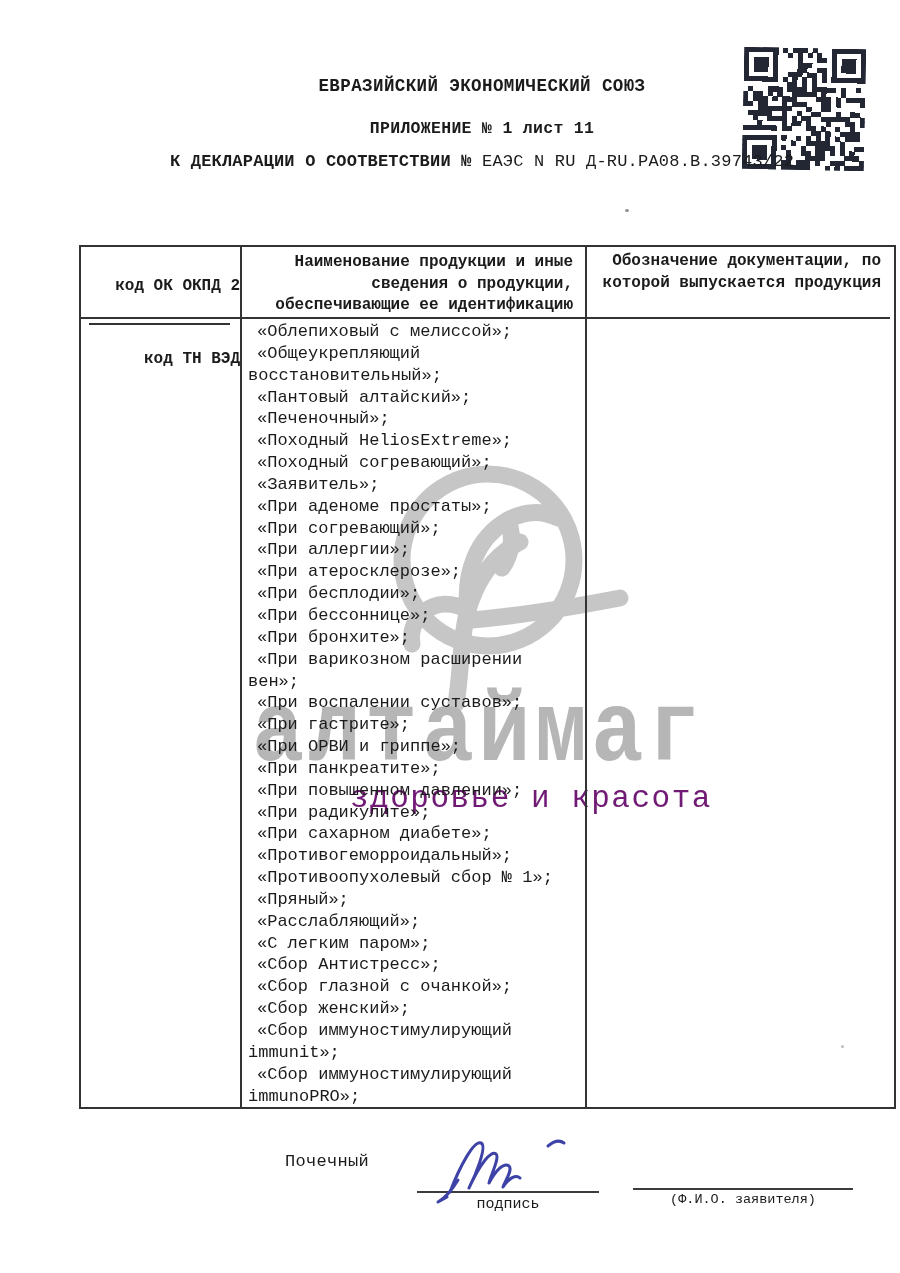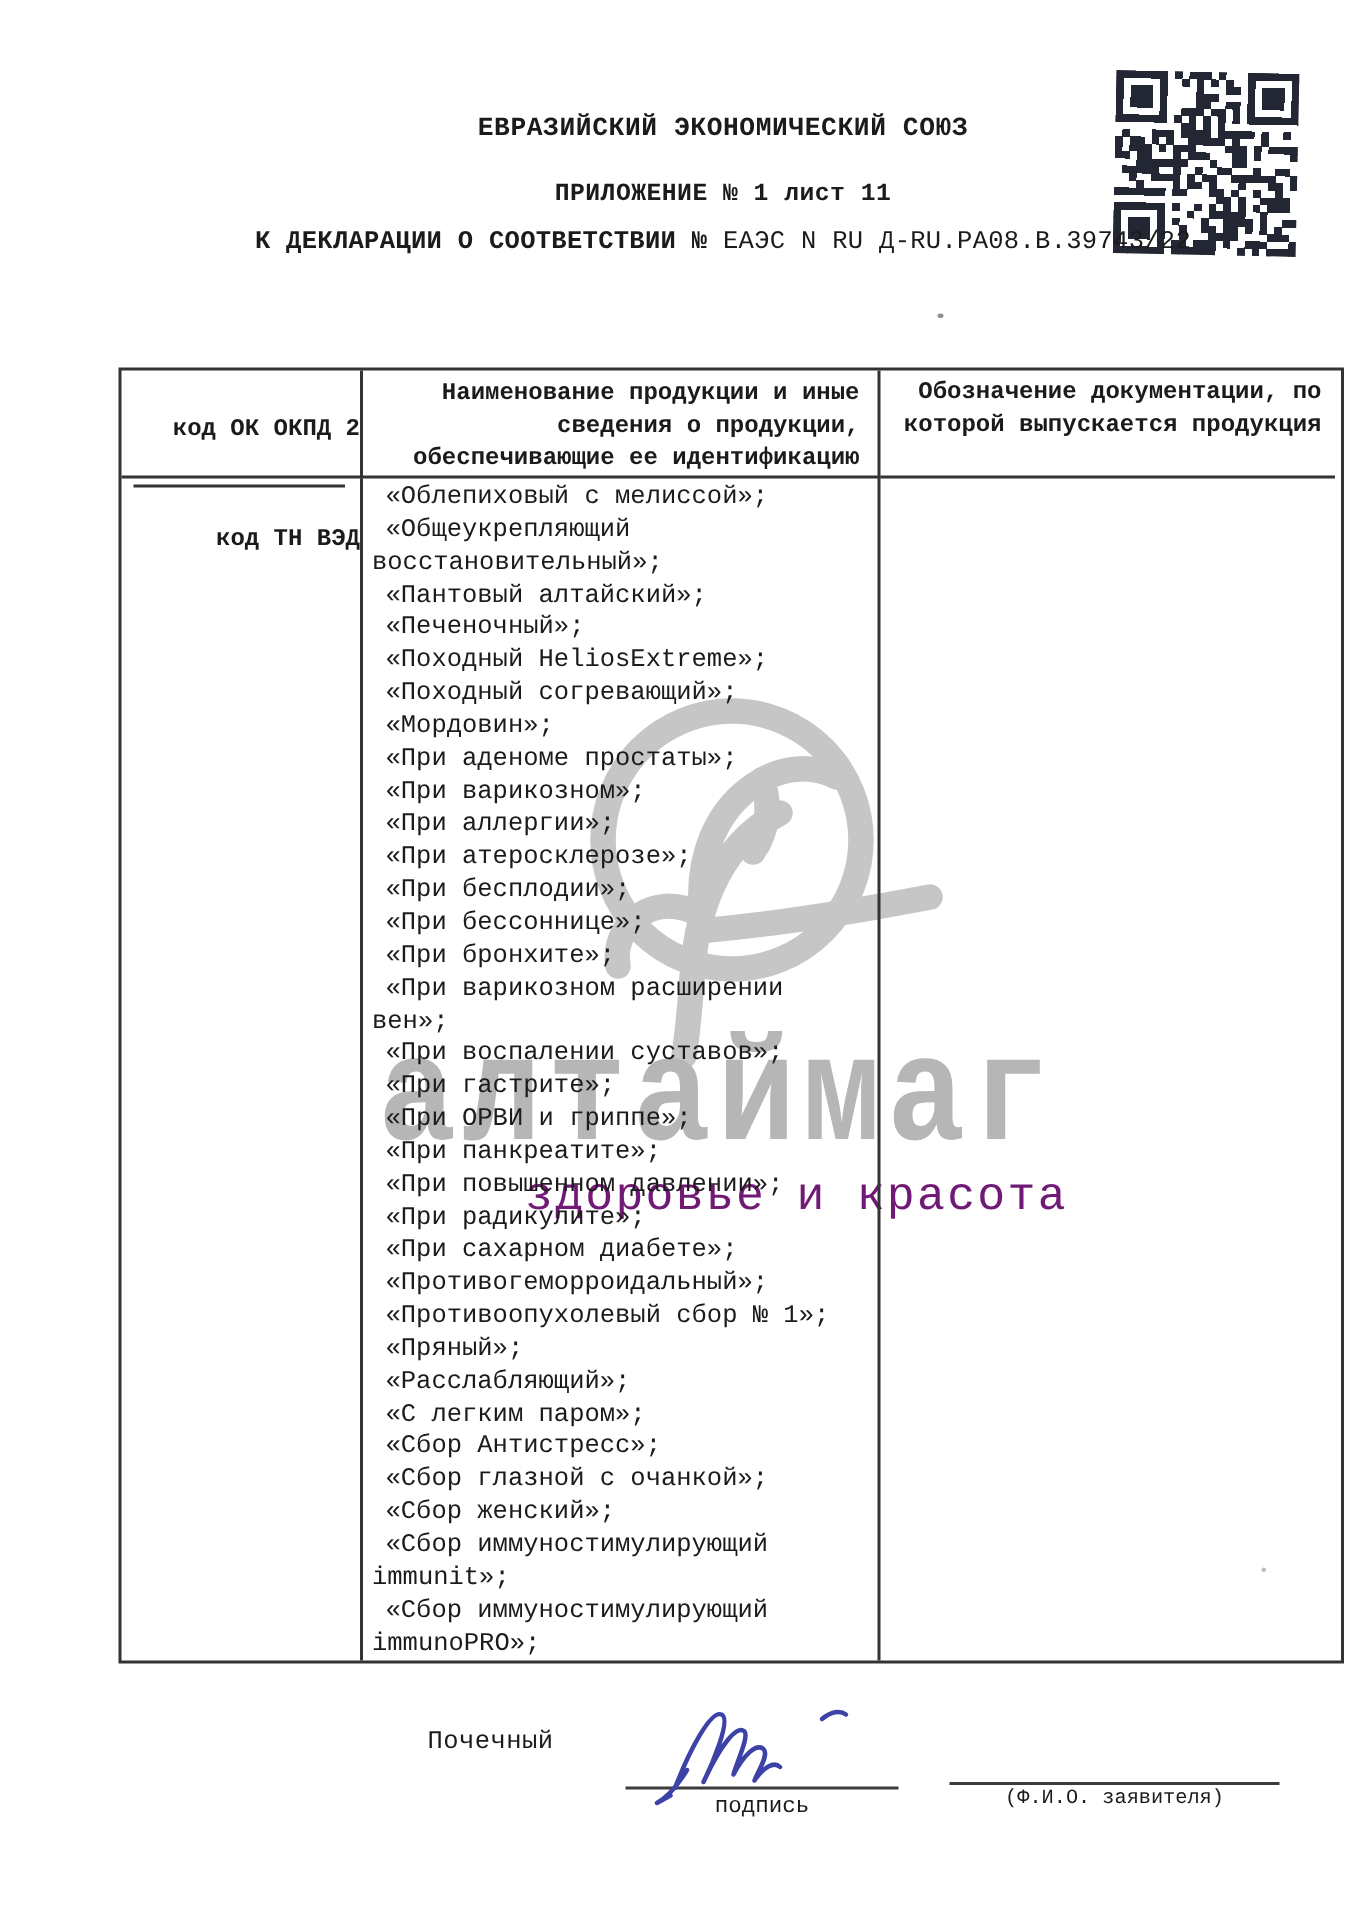--- a/index.html
+++ b/index.html
@@ -417,23 +417,23 @@
 
     <div class="c-r"></div>
     <div class="tbody2 c-r">
         <div class="product-item">«Облепиховый с мелиссой»;</div>
         <div class="product-item">«Общеукрепляющий
 восстановительный»;</div>
         <div class="product-item">«Пантовый алтайский»;</div>
         <div class="product-item">«Печеночный»;</div>
         <div class="product-item">«Походный HeliosExtreme»;</div>
         <div class="product-item">«Походный согревающий»;</div>
-        <div class="product-item">«Мордовин»;</div>
+        <div class="product-item">«Заявитель»;</div>
         <div class="product-item">«При аденоме простаты»;</div>
-        <div class="product-item">«При варикозном»;</div>
+        <div class="product-item">«При согревающий»;</div>
         <div class="product-item">«При аллергии»;</div>
         <div class="product-item">«При атеросклерозе»;</div>
         <div class="product-item">«При бесплодии»;</div>
         <div class="product-item">«При бессоннице»;</div>
         <div class="product-item">«При бронхите»;</div>
         <div class="product-item">«При варикозном расширении вен»;</div>
         <div class="product-item">«При воспалении суставов»;</div>
         <div class="product-item">«При гастрите»;</div>
         <div class="product-item">«При ОРВИ и гриппе»;</div>
         <div class="product-item">«При панкреатите»;</div>

